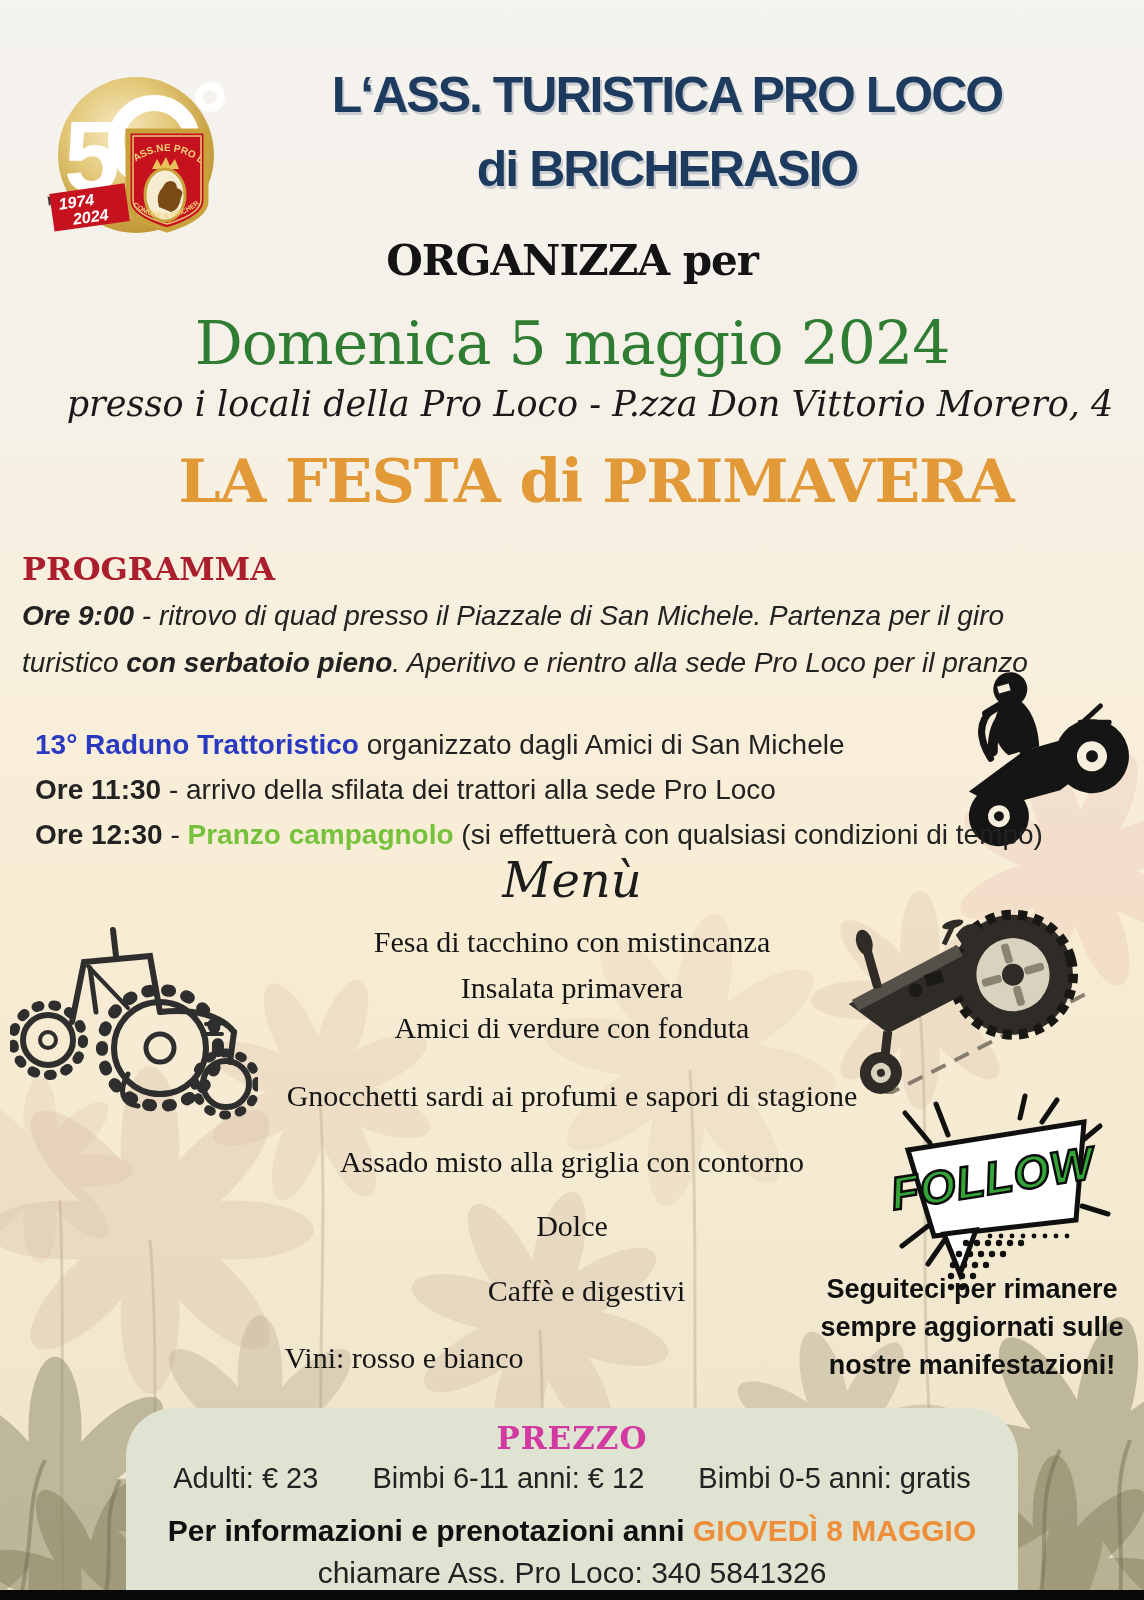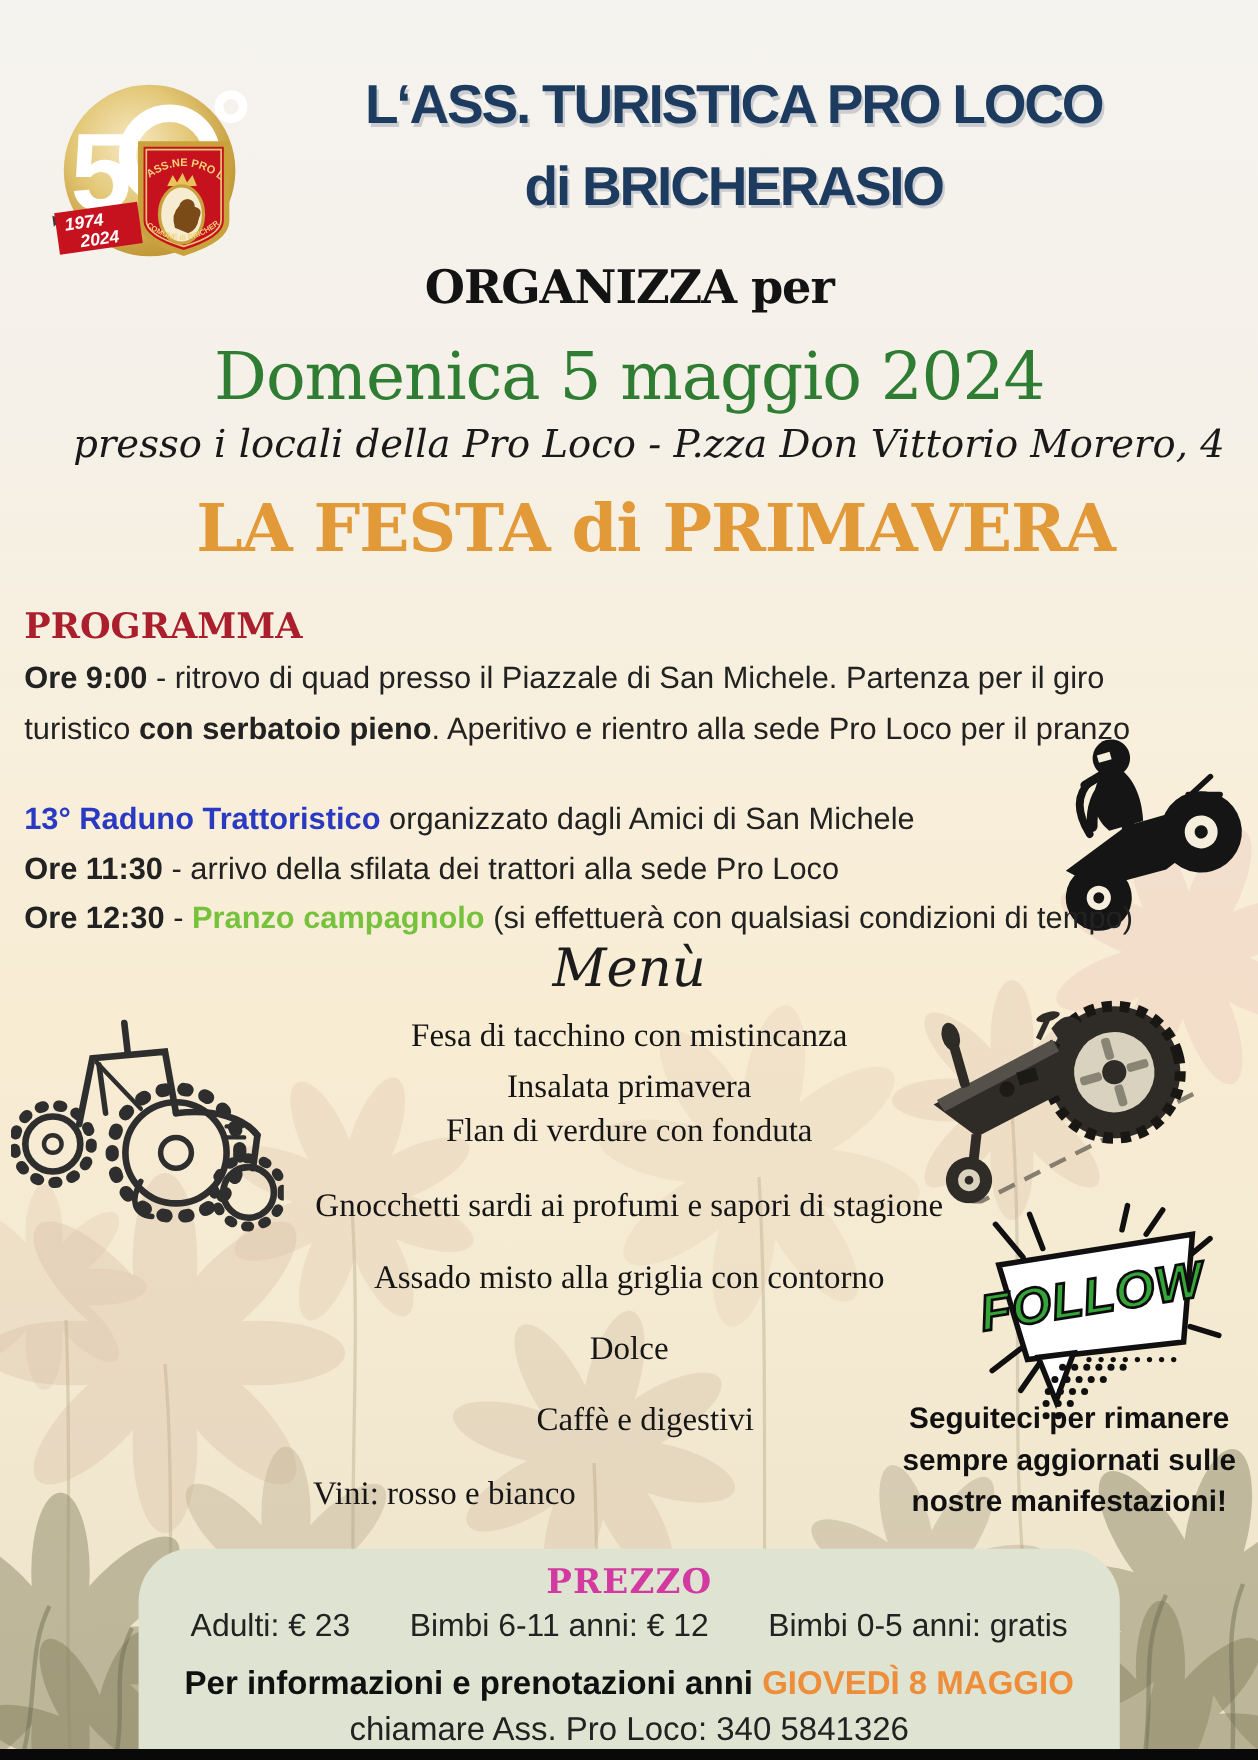--- a/index.html
+++ b/index.html
@@ -18,22 +18,22 @@
   .bg{left:0;top:0;width:1144px;height:1600px;z-index:0;}
   .org-title{left:212px;right:22px;top:58px;text-align:center;z-index:3;
     font-weight:bold;font-size:50px;line-height:74px;letter-spacing:-2px;color:#1d3a5f;
     text-shadow:2px 3px 0 rgba(125,135,155,.35);}
   .logo{left:44px;top:74px;width:192px;height:170px;z-index:3;}
   .organizza{top:236px;font-weight:bold;font-size:42px;color:#131313;z-index:3;letter-spacing:-1px;}
   .date{top:280px;font-weight:normal;font-size:60px;color:#2f7d33;z-index:3;letter-spacing:-1px;margin-top:28px;}
   .venue{top:384px;font-style:italic;font-size:35px;color:#191919;z-index:3;padding-left:36px;}
   .event-title{top:446px;font-weight:bold;font-size:60px;color:#e29938;z-index:3;letter-spacing:-1px;padding-left:48px;}
   .programma{left:22px;top:550px;font-weight:bold;font-size:32px;color:#ab1f2d;z-index:3;text-align:center;}
-  .prog1{left:22px;top:592px;width:1075px;font-size:28px;line-height:47px;color:#222;z-index:3;}
-  .proglist{left:22px;top:722px;width:1100px;font-size:28px;line-height:45px;color:#222;z-index:3;white-space:nowrap;}
+  .prog1{left:22px;top:592px;width:1075px;font-size:28px;line-height:47px;color:#222;z-index:3;font-style:italic;}
+  .proglist{left:35px;top:722px;width:1100px;font-size:28px;line-height:45px;color:#222;z-index:3;white-space:nowrap;}
   .quad{left:928px;top:652px;width:212px;height:196px;z-index:2;}
   .menu-h{top:852px;font-family:"DejaVu Serif",serif;font-style:italic;font-weight:normal;font-size:48px;color:#1c1c1c;z-index:3;}
   .menu{top:922px;left:0;right:0;text-align:center;z-index:3;
     font-family:"Liberation Serif",serif;font-size:30px;line-height:40px;color:#161616;}
   .menu div{margin:0;}
   .menu div:nth-child(2){margin-top:6px;}
   .menu div:nth-child(4){margin-top:28px;}
   .menu div:nth-child(5){margin-top:26px;}
   .menu div:nth-child(6){margin-top:24px;}
   .menu div:nth-child(7){margin-top:25px;padding-left:29px;}
@@ -174,21 +174,21 @@
       <path d="M98,96 C92,116 98,128 114,132" fill="none" stroke="#151515" stroke-width="12" stroke-linecap="round"></path>
       <circle cx="120" cy="134" r="8"></circle>
       <path d="M150,90 L182,74 M158,84 L186,92" stroke="#151515" stroke-width="5" stroke-linecap="round"></path>
     </g>
   </svg>
 
   <div class="abs center menu-h">Menù</div>
   <div class="abs menu">
     <div>Fesa di tacchino con mistincanza</div>
     <div>Insalata primavera</div>
-    <div>Flan di verdure con fonduta</div>
+    <div>Amici di verdure con fonduta</div>
     <div>Gnocchetti sardi ai profumi e sapori di stagione</div>
     <div>Assado misto alla griglia con contorno</div>
     <div>Dolce</div>
     <div>Caffè e digestivi</div>
     <div>Vini: rosso e bianco</div>
   </div>
 
   <svg class="abs tractorL" viewBox="0 0 248 208" xmlns="http://www.w3.org/2000/svg">
     <g fill="none" stroke="#2e2e2e" stroke-linecap="round">
       <circle cx="150" cy="128" r="46" stroke-width="6"></circle>

